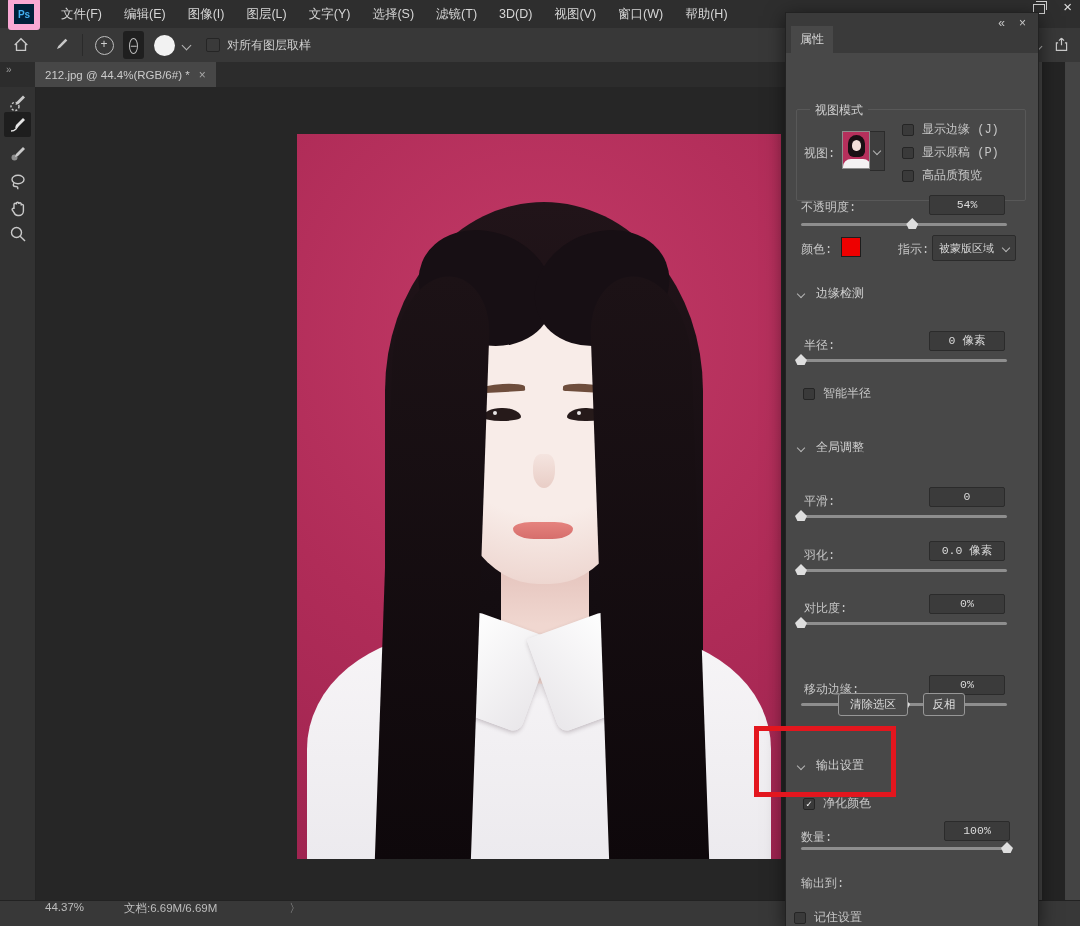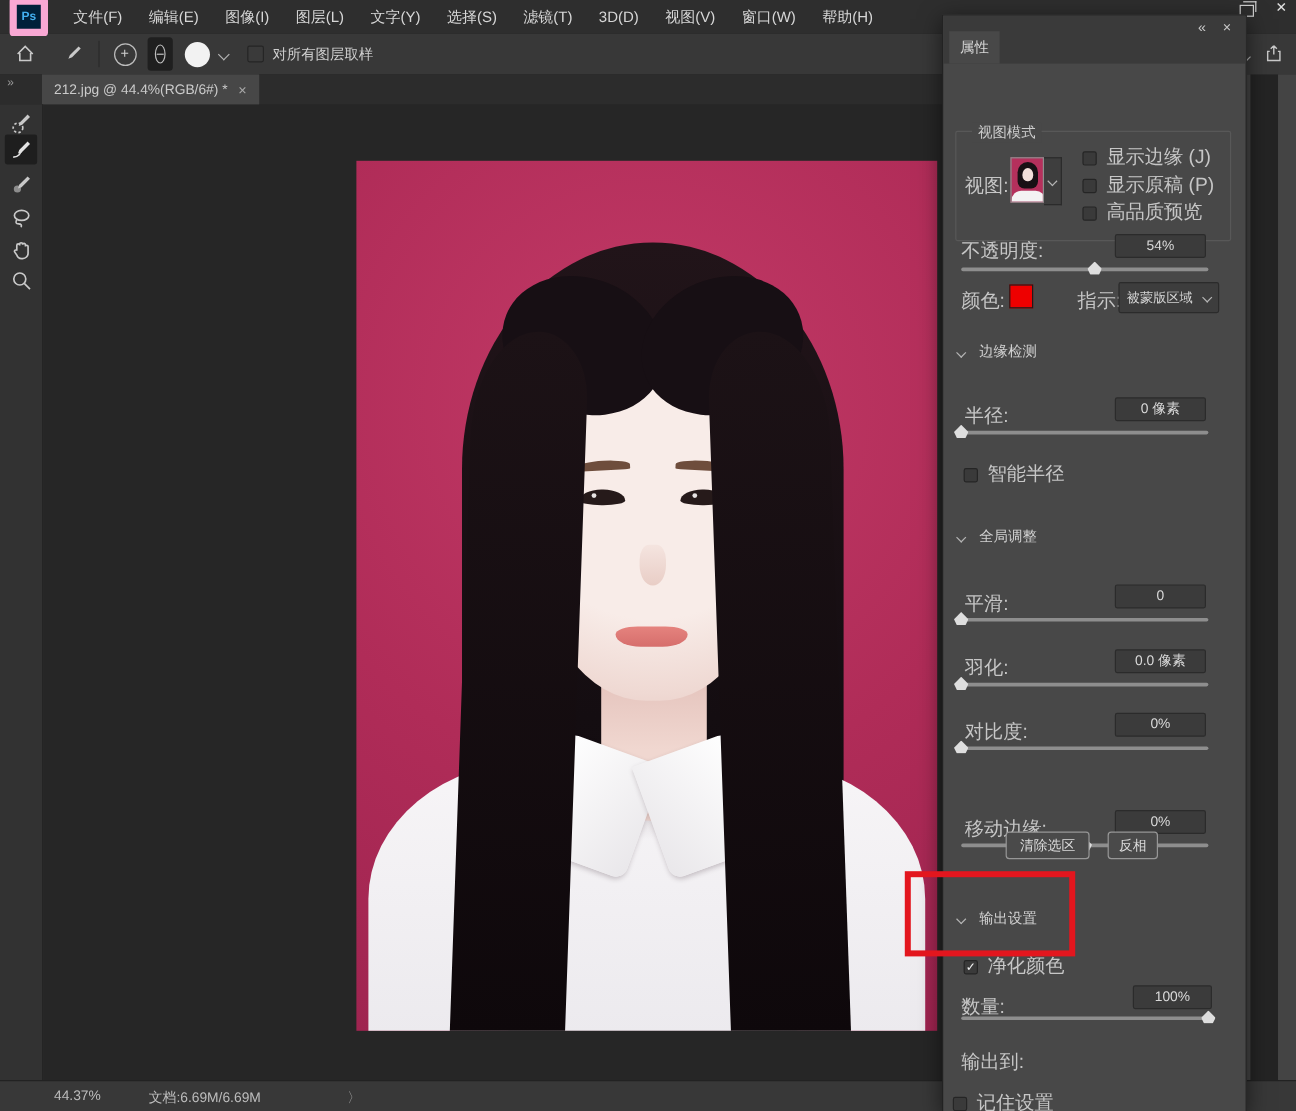--- a/index.html
+++ b/index.html
@@ -68,31 +68,31 @@
                 border-radius:60% 45% 20px 26px / 16% 10% 0 0;transform:rotate(2deg);}
   .hair-front-r{left:302px;top:142px;width:100px;height:586px;background:linear-gradient(#1c1216,#0e080b);
                 border-radius:45% 60% 26px 20px / 10% 16% 0 0;transform:rotate(-2deg);}
   
   .rightcol{left:1037px;top:62px;width:43px;height:838px;background:#444444;z-index:2;}
   .rightcol .strip{position:absolute;left:5px;top:0;width:23px;height:838px;background:#242424;}
   .opt-right{position:absolute;right:10px;top:36px;display:flex;align-items:center;gap:12px;z-index:3;}
   .share-ico svg{stroke:#c9c9c9;fill:none;stroke-width:1.4;}
   
   .statusbar{left:0;top:900px;width:1080px;height:26px;background:#383838;border-top:1px solid #222;
-             display:flex;align-items:center;z-index:1;color:#bdbdbd;font-size:11.5px;}
+             display:flex;align-items:flex-start;z-index:1;color:#bdbdbd;font-size:11.5px;}
   
   .panel{left:785px;top:12px;width:252px;height:914px;background:#484848;border:1px solid #222;
          box-shadow:0 4px 18px rgba(0,0,0,.55);z-index:10;overflow:hidden;}
   .panel *{box-sizing:border-box;}
   .p-chrome{position:absolute;left:0;top:0;width:100%;height:40px;background:#3a3a3a;}
   .p-chrome .ctl{position:absolute;top:3px;color:#c8c8c8;font-size:12px;}
   .p-tab{position:absolute;left:5px;top:13px;width:42px;height:27px;background:#484848;color:#d8d8d8;
          font-size:12px;display:flex;align-items:center;justify-content:center;}
-  .p-body{position:absolute;left:0;top:40px;width:252px;height:874px;}
-  .p-body .lbl{position:absolute;color:#c6c6c6;font-size:16px;white-space:nowrap;}
+  .p-body{position:absolute;left:0;top:40px;width:252px;height:874px;font-family:Liberation Mono, monospace;}
+  .p-body .lbl{position:absolute;color:#c6c6c6;font-size:12px;white-space:nowrap;}
   .grp{position:absolute;border:1px solid #585858;border-radius:2px;}
   .grp-title{position:absolute;background:#484848;padding:0 5px;color:#cdcdcd;font-size:12px;}
   .valbox{position:absolute;height:20px;background:#3b3b3b;border:1px solid #2b2b2b;border-radius:2px;
           color:#dadada;font-size:11.5px;text-align:center;line-height:18px;}
   .track{position:absolute;height:3px;background:#8e8e8e;border-radius:2px;width:206px;left:15px;}
   .thumb{position:absolute;top:-5px;width:12px;height:11px;background:#dedede;transform:translateX(-50%);
          clip-path:polygon(50% 0,100% 55%,80% 100%,20% 100%,0 55%);}
   .sec-head{position:absolute;display:flex;align-items:center;gap:12px;color:#d0d0d0;font-size:12px;}
   .ddl{position:absolute;background:#3d3d3d;border:1px solid #2b2b2b;border-radius:2px;color:#d4d4d4;
        font-size:11px;display:flex;align-items:center;justify-content:space-between;padding:12px 6px;}

